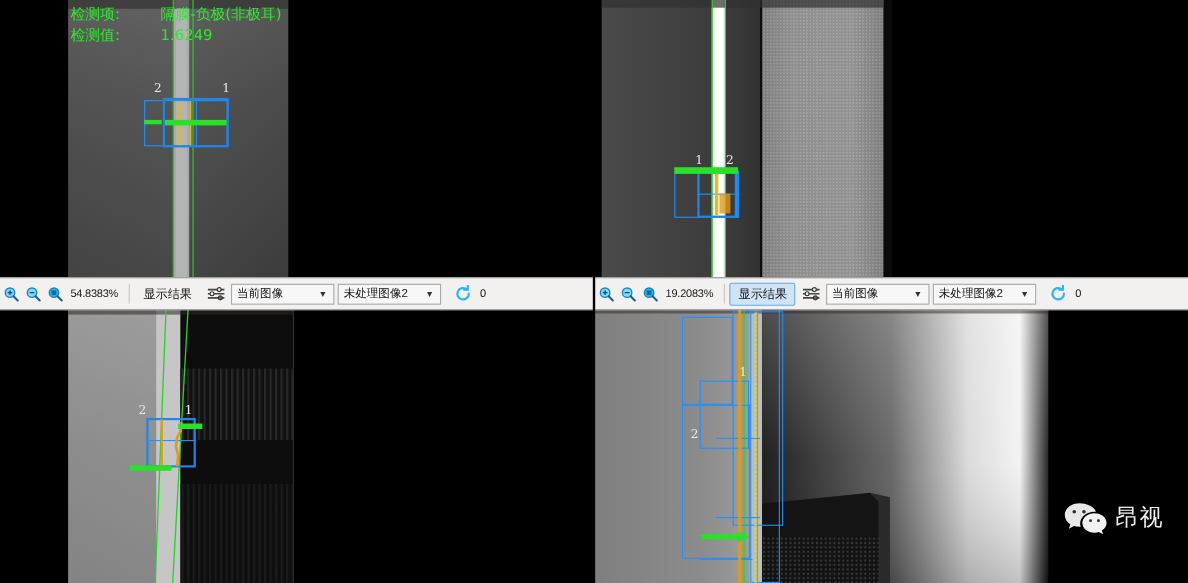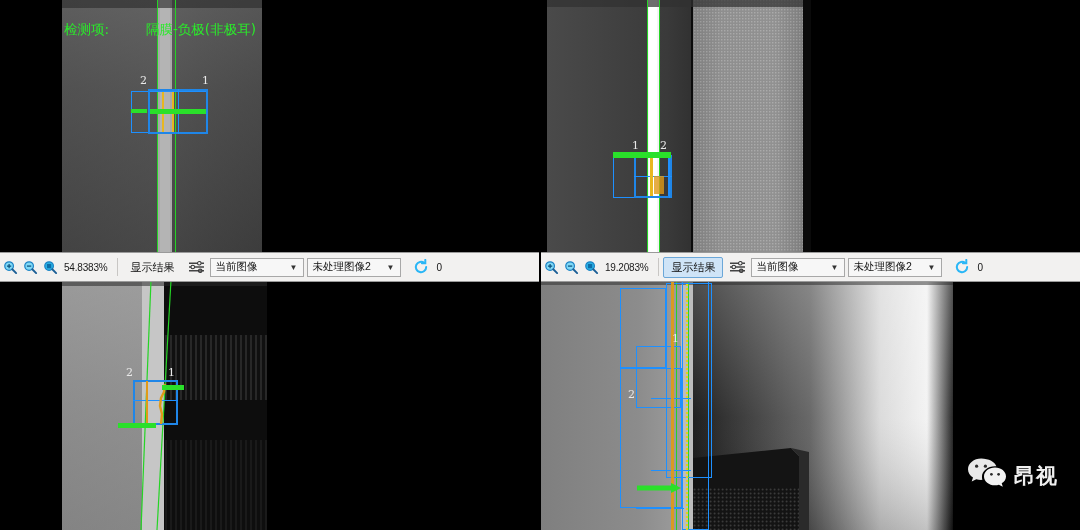--- a/index.html
+++ b/index.html
@@ -38,39 +38,39 @@
   .refresh{width:22px;height:22px;display:flex;align-items:center;justify-content:center;margin-left:6px;cursor:pointer;}
   .cnt{font-size:10px;color:#111;margin-left:4px;}
 
   
   .img{position:absolute;inset:0;}
   .ovl{position:absolute;inset:0;}
 
   
   .results{position:absolute;z-index:12;font-family:"DejaVu Sans",sans-serif;
      color:#2aeb2a;font-size:13.5px;line-height:19px;white-space:nowrap;}
-  .results .row{display:flex;margin-top:16px;}
+  .results .row{display:flex;}
   .results .lbl{display:inline-block;}
   .results .val{display:inline-block;}
   .r-tl{left:64px;top:4px;}
   .r-tl .lbl{width:82px;}
 
   
   .box{position:absolute;border:1px solid #1e90ff;box-sizing:border-box;}
   .box2{position:absolute;border:2px solid #1f86e8;box-sizing:border-box;}
   .hline{position:absolute;background:#1e90ff;height:1px;}
   .vline{position:absolute;background:#1e90ff;width:1px;}
   .glinev{position:absolute;background:#25d425;width:1px;}
   .gbar{position:absolute;background:#2ae02a;}
   .ybar{position:absolute;background:#e8b720;}
   .olin{position:absolute;background:#e09a18;}
   .idx{position:absolute;color:#e9e9e9;font-size:11px;font-family:"DejaVu Serif",serif;z-index:14;}
 
   
-  .wm{position:absolute;right:22px;bottom:36px;display:flex;align-items:center;gap:7px;z-index:20;font-weight:bold;}
+  .wm{position:absolute;right:22px;bottom:36px;display:flex;align-items:flex-start;gap:7px;z-index:20;}
   .wm-txt{color:#efefef;font-size:21px;font-family:"DejaVu Sans",sans-serif;letter-spacing:1px;}
 </style>
 </head>
 <body>
 
 <div class="app">
 
   <div class="quad q-tl">
     <div class="img">
       <svg width="539" height="252" viewBox="0 0 539 252" preserveAspectRatio="none">
@@ -109,20 +109,24 @@
       <div class="ybar" style="left:162px;top:92px;width:2px;height:40px;"></div>
       <div class="ybar" style="left:172px;top:92px;width:2px;height:40px;"></div>
 
       <div class="gbar" style="left:131px;top:109px;width:16px;height:4px;"></div>
       <div class="gbar" style="left:150px;top:109px;width:56px;height:5px;"></div>
     </div>
     <div class="results r-tl">
       <div class="row">
           <span class="lbl">检测项:</span>
           <span class="val">隔膜-负极(非极耳)</span>
+        </div>
+      <div class="row">
+          <span class="lbl">检测值:</span>
+          <span class="val">1.6249</span>
         </div>
     </div>
   </div>
 
   <div class="quad q-tr">
     <div class="img">
       <svg width="539" height="252" viewBox="0 0 539 252" preserveAspectRatio="none">
         <defs>
           <linearGradient id="trL" x1="0" y1="0" x2="1" y2="0">
             <stop offset="0" stop-color="#4a4a4a"></stop>

